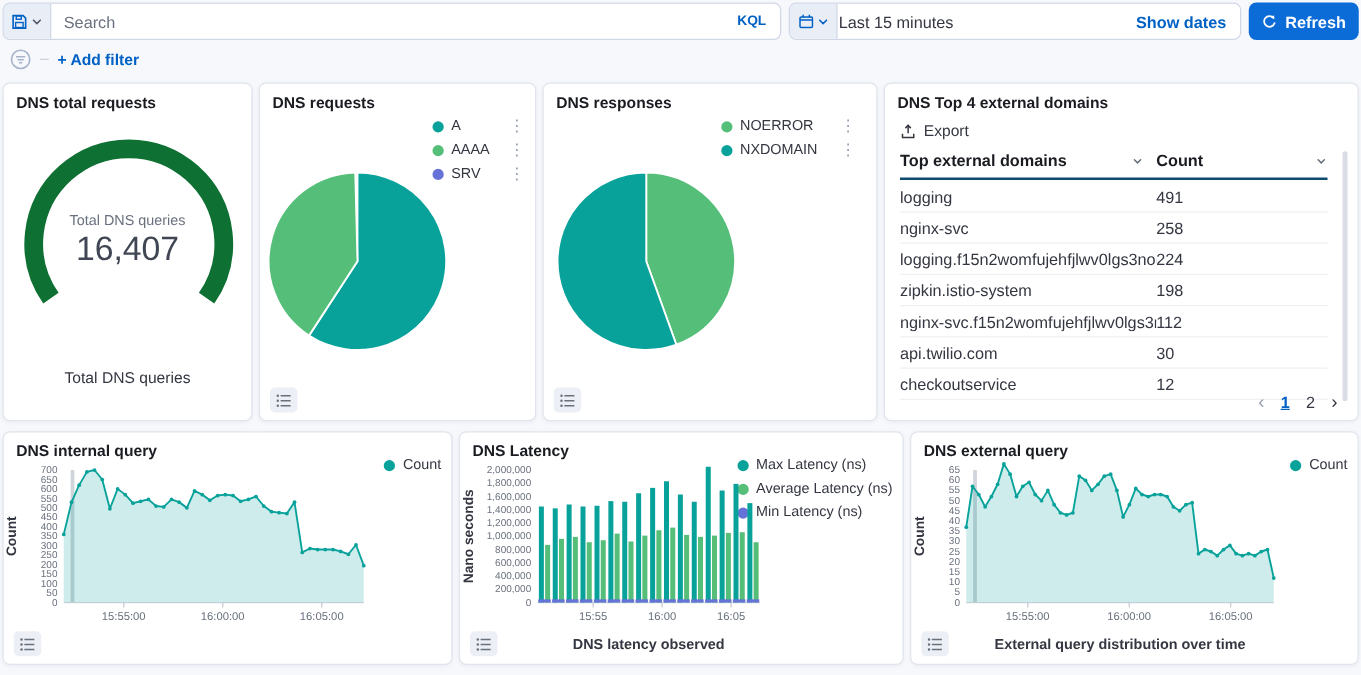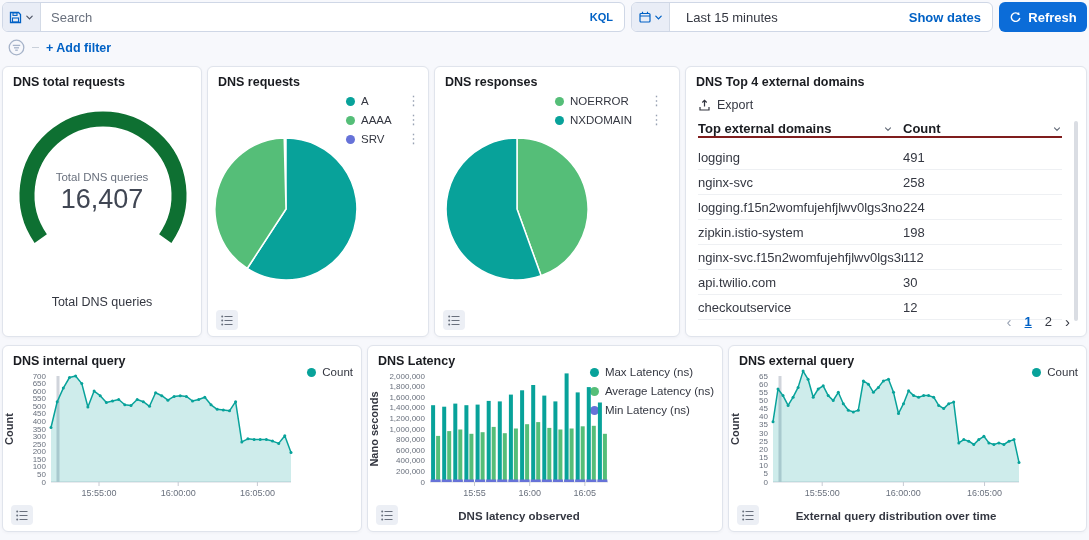--- a/index.html
+++ b/index.html
@@ -7,38 +7,38 @@
   body { background:#f7f8fc; font-family:"Liberation Sans", sans-serif; color:#343741; }
 
   
   .topbar { display:flex; gap:6px; padding:2px 2px 0 2px; align-items:center; }
   .search-group { flex:1; display:flex; height:30px; border:1px solid #cfd7e6; border-radius:6px; background:#fff; overflow:hidden; }
   .icon-btn-seg { width:38px; background:#e9edf6; border-right:1px solid #d3dae6; display:flex; align-items:center; justify-content:center; gap:3px; cursor:pointer; }
   .search-input { flex:1; border:none; outline:none; padding-left:10px; font-size:13px; color:#343741; font-family:"Liberation Sans",sans-serif; background:transparent; }
   .search-input::placeholder { color:#69707d; }
   .kql { padding:0 11px; display:flex; align-items:center; color:#0061c5; font-weight:700; font-size:11px; cursor:pointer; }
   .datepicker { width:362px; height:30px; border:1px solid #cfd7e6; border-radius:6px; background:#fff; display:flex; overflow:hidden; }
-  .time-text { flex:1; font-size:13px; color:#343741; display:flex; align-items:center; padding-left:16px; cursor:pointer; }
+  .time-text { flex:1; font-size:13px; color:#343741; display:flex; align-items:center; padding-left:1px; cursor:pointer; }
   .show-dates { color:#0061c5; font-weight:600; font-size:13px; display:flex; align-items:center; padding-right:11px; cursor:pointer; }
   .refresh-btn { width:88px; height:30px; background:#0b6cd8; border:none; border-radius:6px; color:#fff; font-weight:700; font-size:13px; display:flex; align-items:center; justify-content:center; gap:6px; cursor:pointer; font-family:"Liberation Sans",sans-serif; }
 
   .filterbar { display:flex; align-items:center; gap:7px; padding:7px 0 2px 8px; height:26px; }
   .filter-divider { width:7px; height:1px; background:#c9d0da; }
   .add-filter { color:#0061c5; font-weight:600; font-size:12.5px; cursor:pointer; }
 
   
   .row { display:flex; gap:5px; padding:0 2px; }
   .row1 { margin-top:8px; height:271px; }
   .row2 { margin-top:8px; height:187px; }
   .panel { position:relative; background:#fff; border:1px solid #e0e4ec; border-radius:6px; box-shadow:0 1px 3px rgba(70,80,100,0.05); overflow:hidden; }
   .panel-title { position:absolute; top:8px; left:10px; font-size:12.5px; font-weight:700; color:#1a1c21; }
 
   .p-gauge { width:200px; flex:none; }
   .p-pie1 { width:222px; flex:none; }
-  .p-pie2 { width:246px; flex:none; }
+  .p-pie2 { width:268px; flex:none; }
   .p-table { flex:1; }
   .p-area1 { width:360px; flex:none; }
   .p-bars { width:356px; flex:none; }
   .p-area2 { flex:1; }
 
   
   .gauge-svg { position:absolute; top:30px; left:0; }
   .gauge-label { position:absolute; top:104px; width:100%; text-align:center; font-size:11.5px; color:#69707d; }
   .gauge-value { position:absolute; top:117px; width:100%; text-align:center; font-size:27px; color:#404653; }
   .gauge-bottom { position:absolute; top:228px; width:100%; text-align:center; font-size:12.5px; color:#343741; }
@@ -52,21 +52,21 @@
   .legend-dot { width:9px; height:9px; border-radius:50%; flex:none; }
   .legend-menu { margin-left:auto; color:#98a2b3; font-size:13px; line-height:10px; cursor:pointer; }
 
   .pie-svg { position:absolute; left:0; top:62px; }
   .chart-svg { position:absolute; left:0; top:18px; }
   .xlabel { position:absolute; bottom:9px; text-align:center; font-weight:700; font-size:11.5px; color:#343741; }
   .list-btn { position:absolute; left:8px; bottom:6px; width:22px; height:20px; background:#eceff5; border-radius:4px; display:flex; align-items:center; justify-content:center; cursor:pointer; }
 
   
   .export-row { position:absolute; top:31px; left:12px; display:flex; align-items:center; gap:6px; font-size:12.5px; color:#343741; cursor:pointer; }
-  .thead { position:absolute; top:54px; left:12px; right:24px; display:flex; border-bottom:2px solid #7f1d1d; font-size:13px; font-weight:700; color:#1a1c21; }
+  .thead { position:absolute; top:54px; left:12px; right:24px; display:flex; border-bottom:2px solid #0c4a6e; padding-bottom:6px; font-size:13px; font-weight:700; color:#1a1c21; }
   .th { display:flex; align-items:center; cursor:pointer; }
   .th1 { width:205px; padding-right:10px; }
   .th2 { flex:1; }
   .th svg { margin-left:auto; }
   .tbody { position:absolute; top:78px; left:12px; right:24px; }
   .trow { display:flex; height:25px; align-items:center; border-bottom:1px solid #eef0f3; font-size:13px; color:#343741; }
   .tc1 { width:205px; padding-right:10px; white-space:nowrap; overflow:hidden; }
   .tc2 { flex:1; }
   .table-scrollbar { position:absolute; top:54px; right:8px; width:4px; height:200px; background:#dadde3; border-radius:2px; cursor:pointer; }
   .pagination { position:absolute; right:16px; bottom:7px; display:flex; align-items:center; gap:13px; font-size:13px; }

